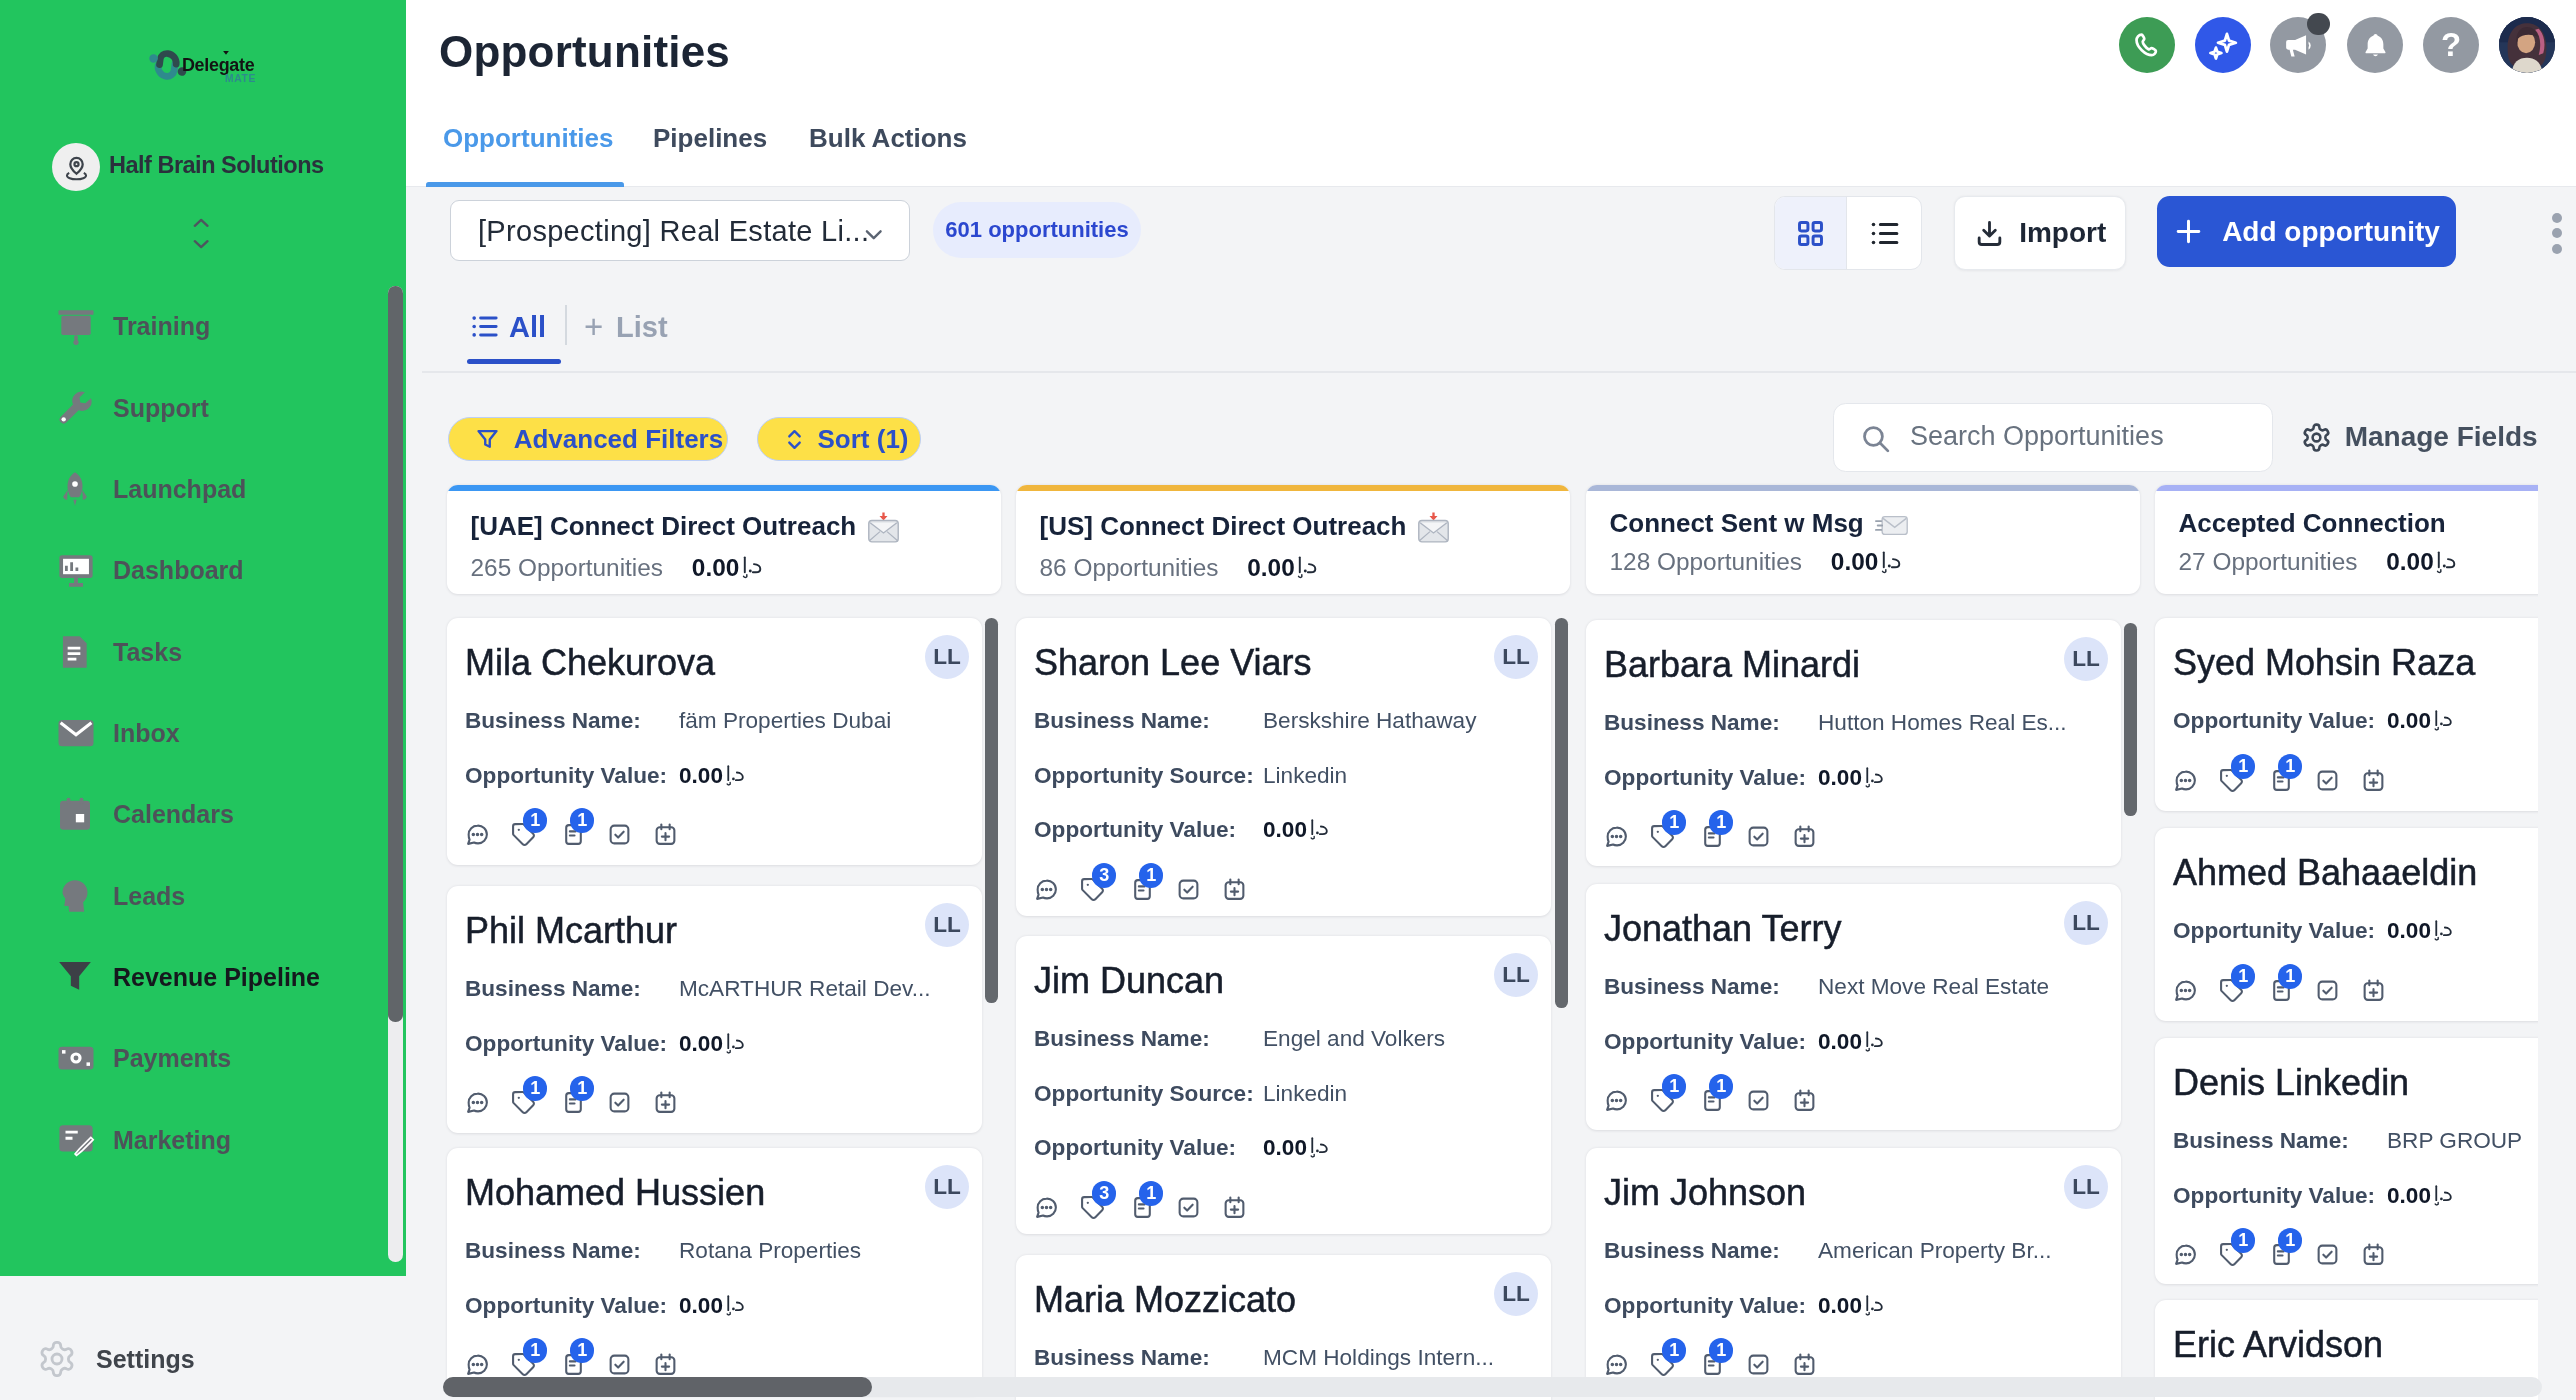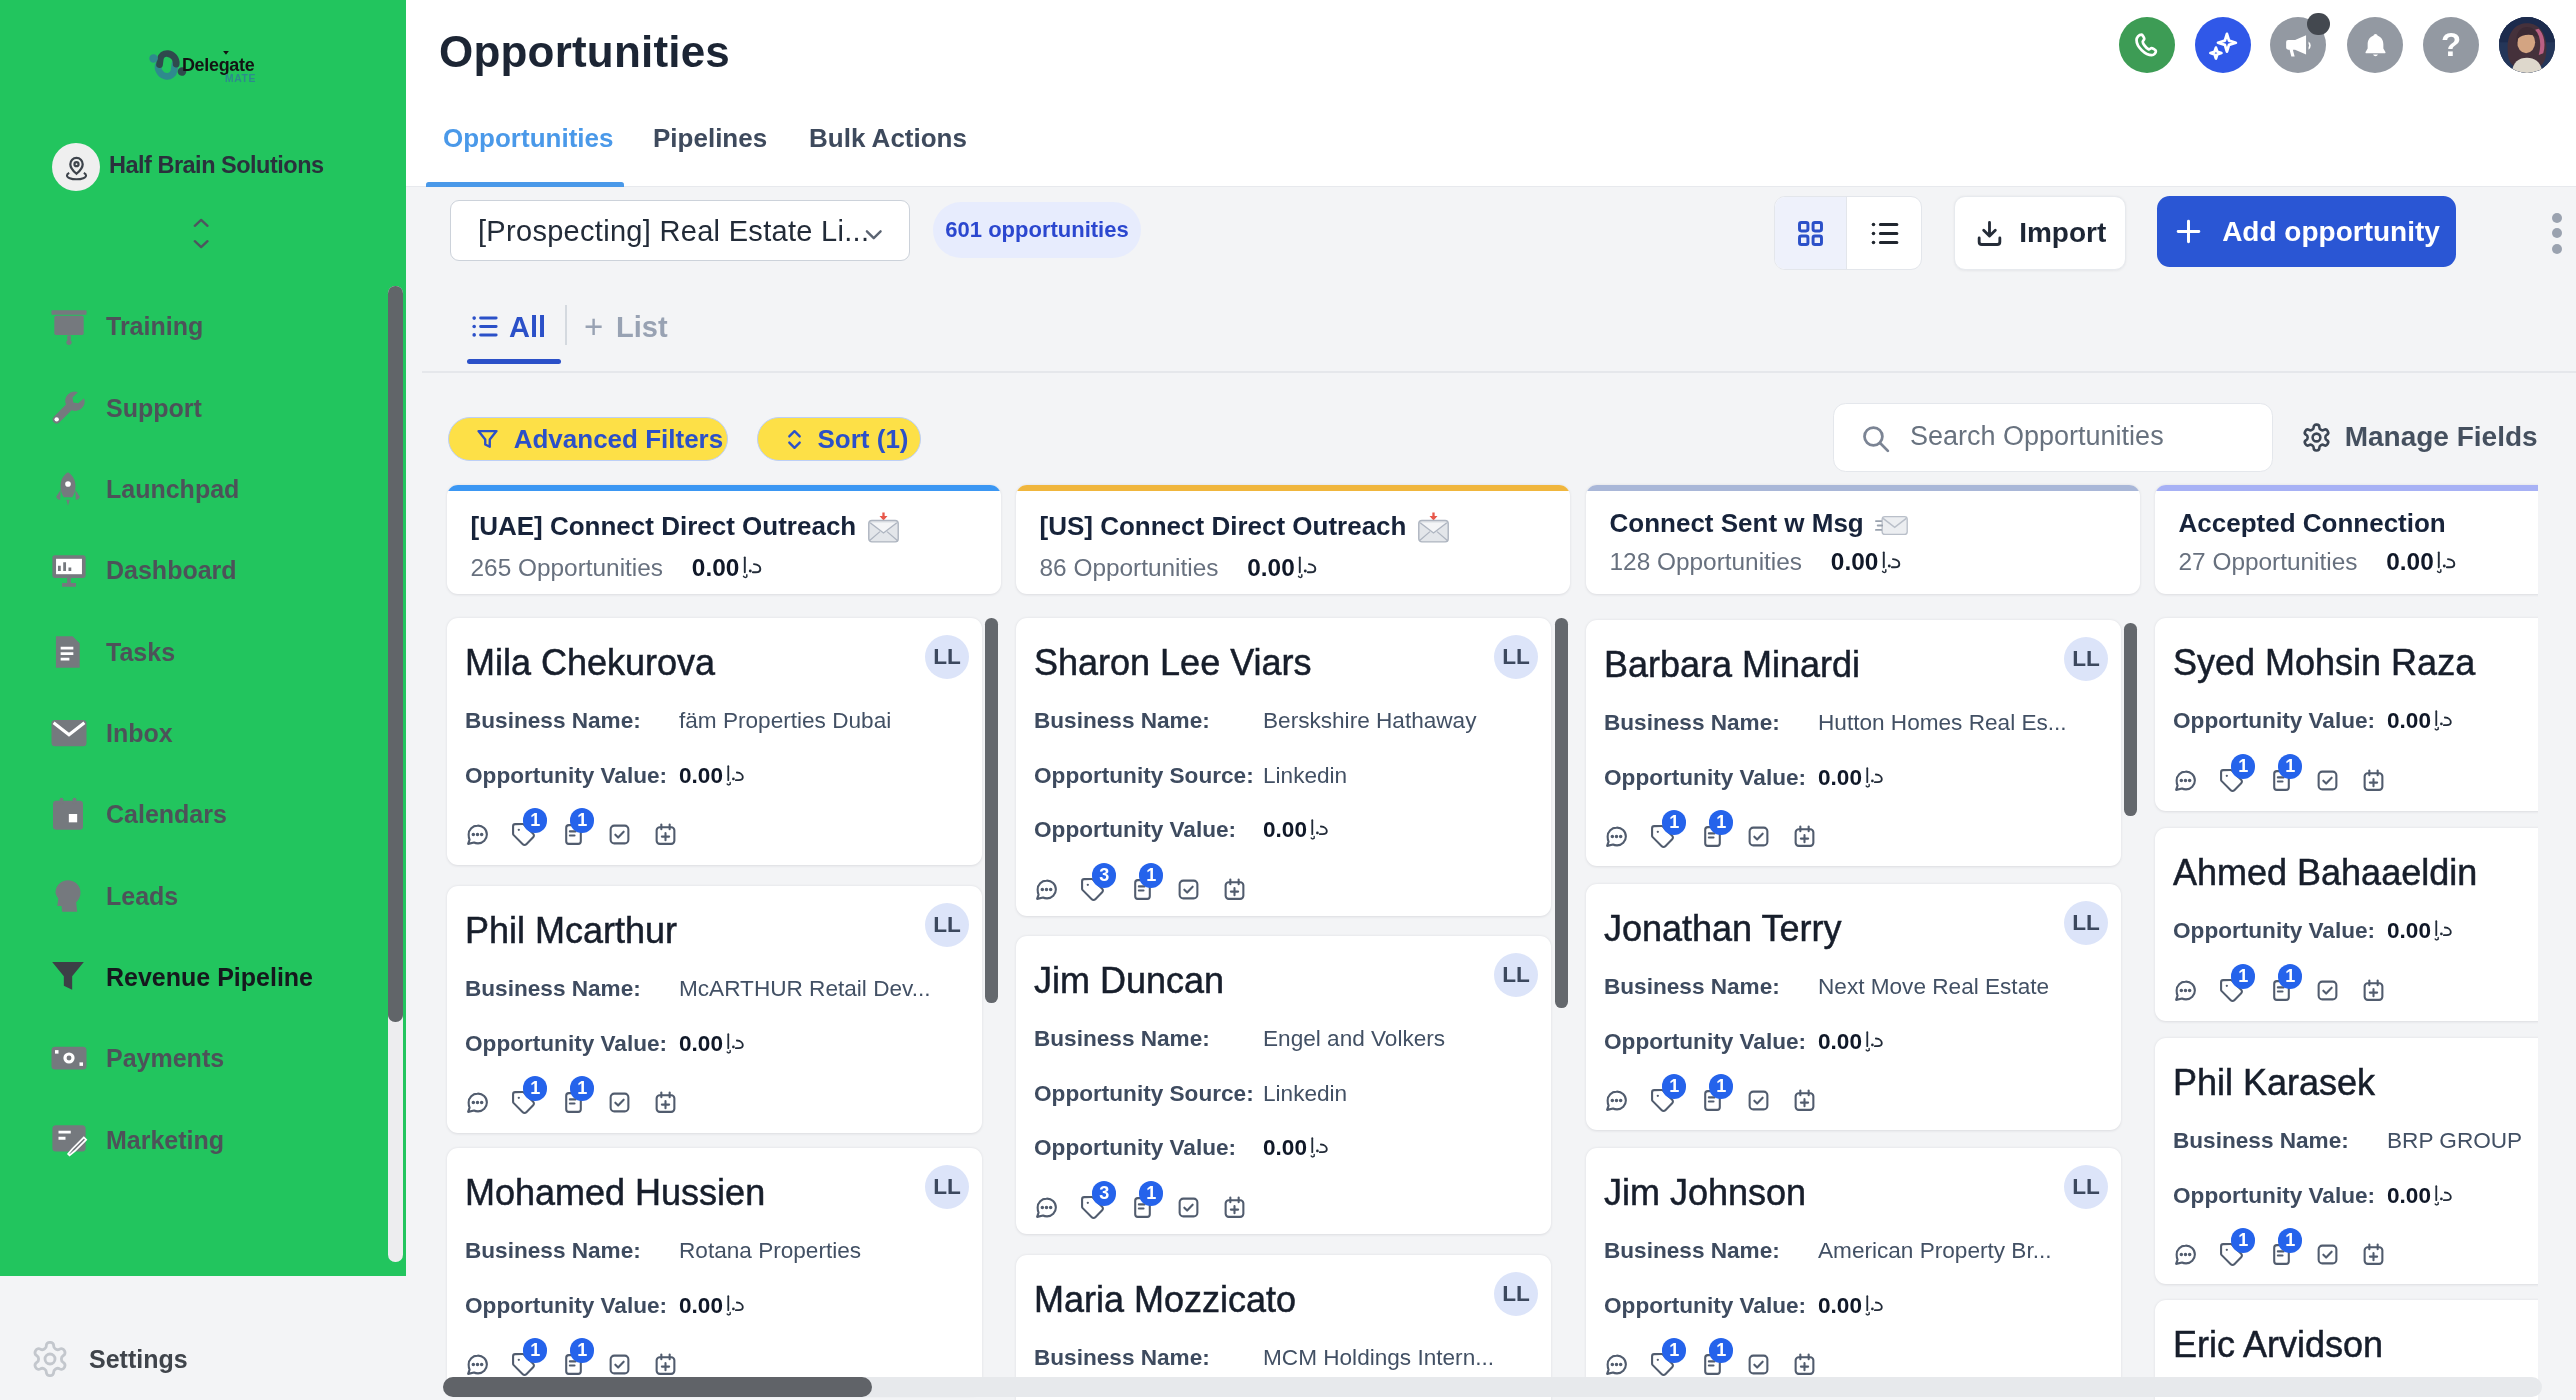--- a/index.html
+++ b/index.html
@@ -5,21 +5,21 @@
   * { margin:0; padding:0; box-sizing:border-box; }
   html,body { width:2576px; height:1401px; overflow:hidden; }
   body { font-family:"Liberation Sans", sans-serif; background:#f3f4f6; position:relative; }
 
   
   #sidebar { position:absolute; left:0; top:0; width:406px; height:1276px; background:#22c55e; }
   #sb-scroll-track { position:absolute; left:388px; top:286px; width:14.5px; height:976px; background:#ededef; border-radius:7.2px; }
   #sb-scroll-thumb { position:absolute; left:388px; top:286px; width:14.5px; height:736px; background:#616569; border-radius:7.2px; }
   .acct-circle { position:absolute; left:52px; top:143px; width:48px; height:48px; border-radius:50%; background:#efefef; display:flex; align-items:center; justify-content:center; }
   .acct-name { position:absolute; left:109px; top:152px; font-size:23.5px; font-weight:700; letter-spacing:-0.5px; color:#2a313c; }
-  .menu-item { position:absolute; left:0; width:406px; height:54px; }
+  .menu-item { position:absolute; left:7px; width:406px; height:54px; }
   .menu-item svg { position:absolute; left:48px; top:50%; transform:translateY(-50%); }
   .menu-item .lbl { position:absolute; left:106px; top:50%; transform:translateY(-50%); font-size:25px; font-weight:600; color:#4d5259; }
   .menu-item.active .lbl { color:#15181d; font-weight:700; }
 
   
   #header { position:absolute; left:406px; top:0; width:2170px; height:187px; background:#ffffff; border-bottom:1.8px solid #e7e9ed; }
   #title { position:absolute; left:439px; top:27px; font-size:44px; font-weight:700; color:#1c2534; letter-spacing:0.2px; }
   .tab { position:absolute; top:123px; font-size:26px; font-weight:600; color:#3e4a5d; }
   #tab1 { left:443px; color:#4a99e9; }
   #tab2 { left:653px; }
@@ -837,21 +837,21 @@
           <line x1="8" y1="2.5" x2="8" y2="7"></line>
           <line x1="16" y1="2.5" x2="16" y2="7"></line>
           <line x1="12" y1="10.5" x2="12" y2="17.5"></line>
           <line x1="8.5" y1="14" x2="15.5" y2="14"></line>
         </svg>
 <div class="badge" style="left:58px">1</div>
         <div class="badge" style="left:105px">1</div>
 </div>
 </div>
 <div class="card" style="left:1749px;top:586px;height:246px">
-  <div class="nm">Phil Karasek</div>
+  <div class="nm">Denis Linkedin</div>
   <div class="row" style="top:90px">
         <span class="lab">Business Name:</span>
         <span class="val" style="left:214px">BRP GROUP</span>
       </div>
       <div class="row" style="top:145px">
         <span class="lab">Opportunity Value:</span>
         <span class="val" style="left:214px"><span style="font-weight:700;color:#101828">0.00</span><svg width="19" height="24.4" viewBox="0 0 21 27" style="vertical-align:-4.5px;margin-left:2.7px">
             <g fill="none" stroke="#222b38" stroke-width="2" stroke-linecap="round">
               <path d="M2.5 3.5 v15.5"></path>
               <path d="M1.2 23.2 q1.5 2 3.4 .4 M4.6 21.4 v2.2" stroke-width="1.5"></path>

